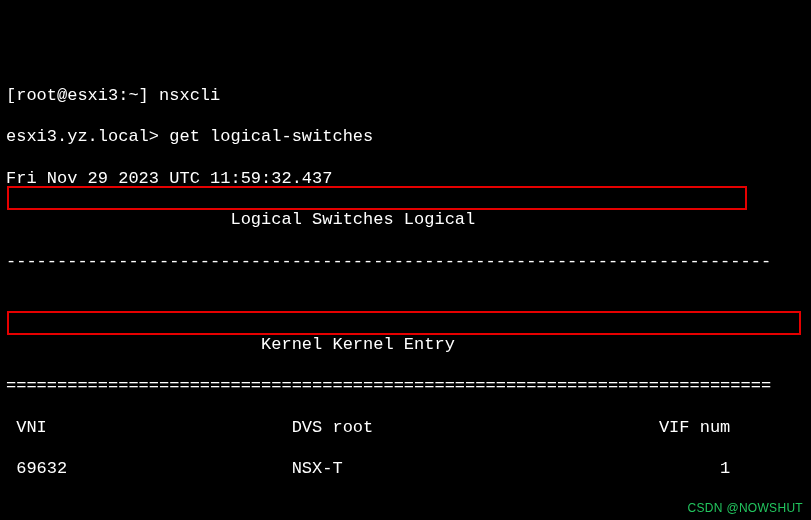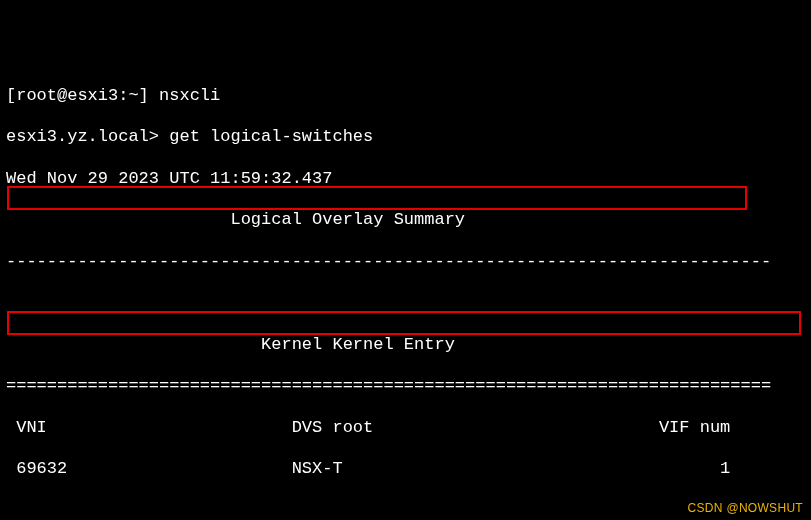--- a/index.html
+++ b/index.html
@@ -21,33 +21,33 @@
       border: 2px solid #e60000;
       position: absolute;
       pointer-events: none;
     }
     .watermark {
       position: absolute;
       bottom: 4px;
       right: 8px;
       font-family: Arial, sans-serif;
       font-size: 12px;
-      color: #eab308;
+      color: #22c55e;
       letter-spacing: 0.3px;
     }
   </style>
 </head>
 <body>
 
 
 
 <div class="line"><span>[root@esxi3:~] </span><span>nsxcli</span></div>
 <div class="line"><span>esxi3.yz.local&gt; </span><span>get logical-switches</span></div>
-<div class="line">Wed Nov 29 2023 UTC 11:59:32.437</div>
-<div class="line">                      Logical Overlay Summary</div>
+<div class="line">Fri Nov 29 2023 UTC 11:59:32.437</div>
+<div class="line">                      Logical Switches Logical</div>
 <div class="line">---------------------------------------------------------------------------</div>
 <div class="line"> </div>
 <div class="line">                         Kernel Kernel Entry</div>
 <div class="line">===========================================================================</div>
 <div class="line"> VNI                        DVS root                            VIF num</div>
 <div class="line"> 69632                      NSX-T                                     1</div>
 <div class="line"> </div>
 
 
 

